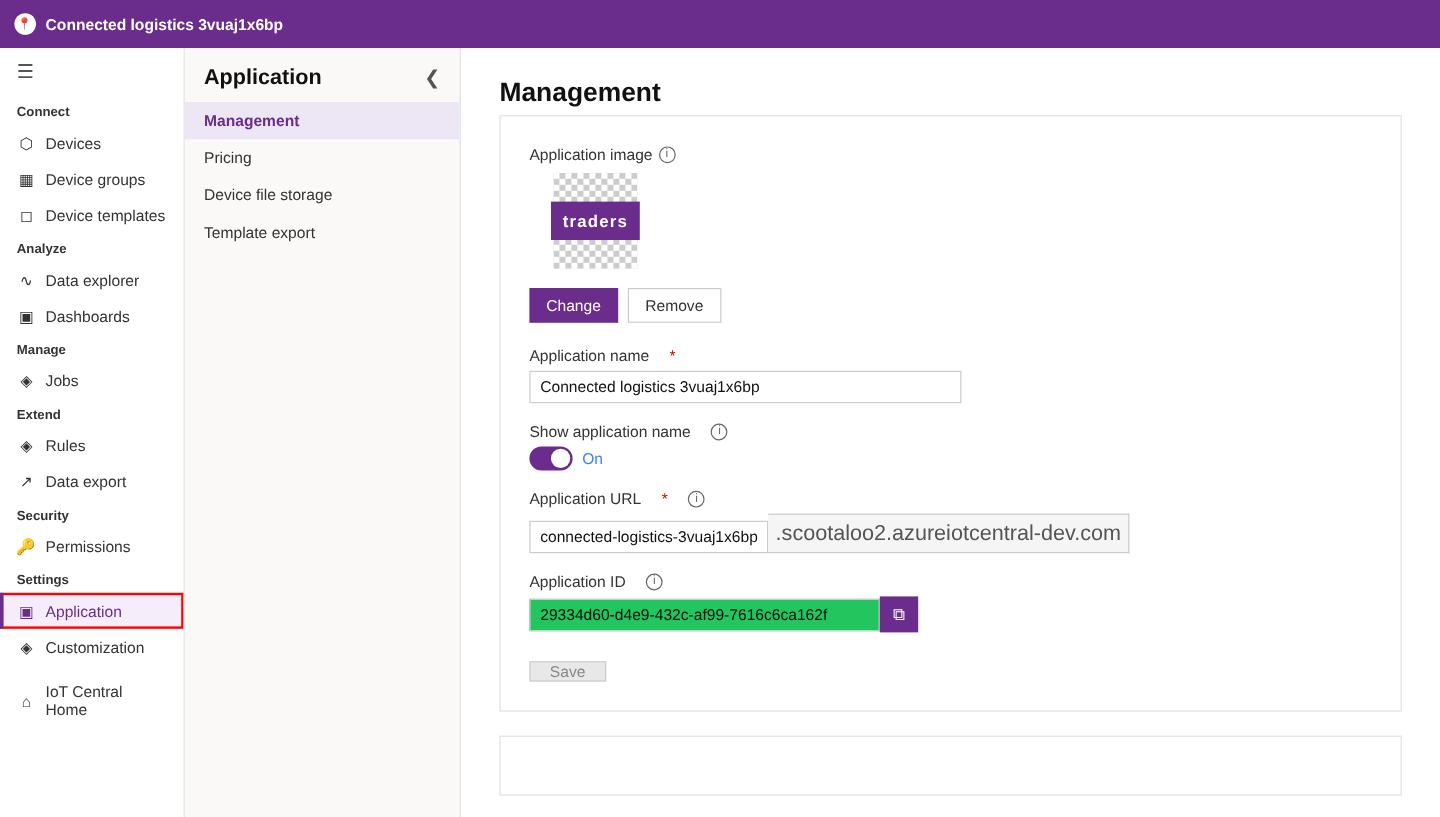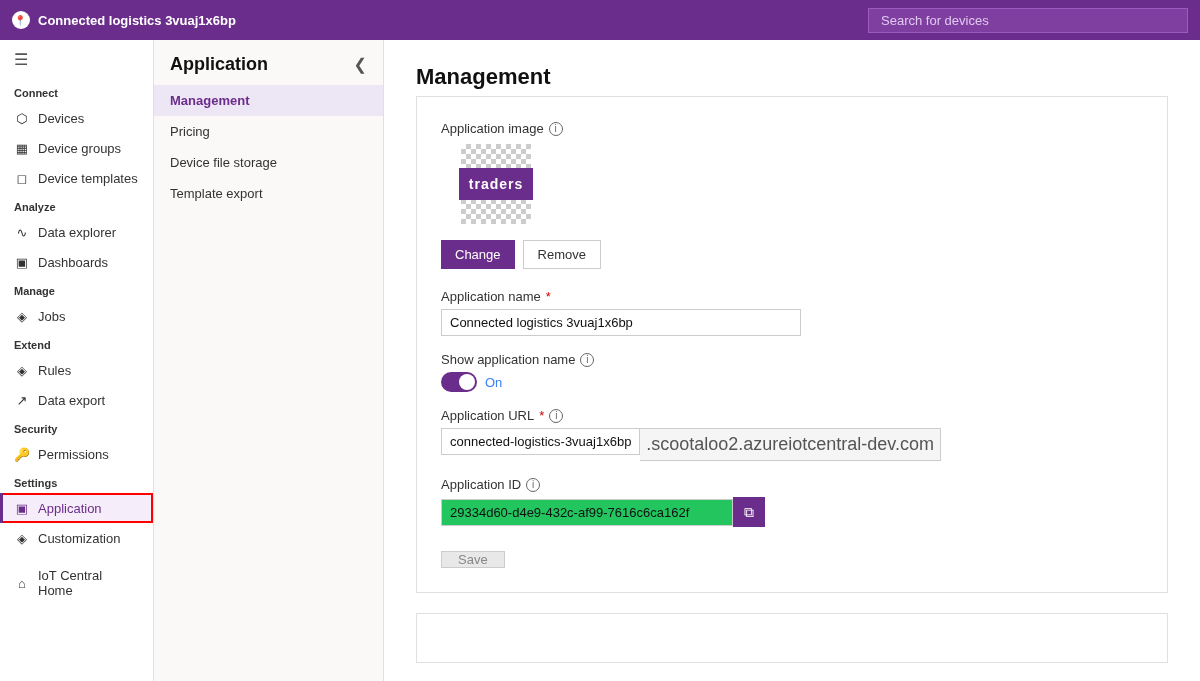--- a/index.html
+++ b/index.html
@@ -241,21 +241,21 @@
       font-size: 13px;
     }
 
     .form-field {
       margin-bottom: 16px;
     }
     .form-label {
       font-size: 13px;
       color: #333;
       margin-bottom: 5px;
-      display: flex; align-items: center; gap: 5px;
+      display: flex; align-items: center; gap: 17px;
     }
     .form-label .required { color: #c00; }
     .form-input {
       width: 360px;
       padding: 5px 8px;
       border: 1px solid #ccc;
       font-size: 13px;
       outline: none;
       color: #111;
     }
@@ -283,21 +283,21 @@
       right: 2px;
     }
     .toggle-label {
       font-size: 13px;
       color: #3b82f6;
     }
 
     
     .url-row {
       display: flex;
-      align-items: flex-start;
+      align-items: flex-end;
       gap: 0;
       width: 500px;
     }
     .url-input {
       padding: 5px 8px;
       border: 1px solid #ccc;
       font-size: 13px;
       outline: none;
       color: #111;
       width: 210px;
@@ -350,21 +350,20 @@
     }
   </style>
 </head>
 <body>
 
 <div class="topbar">
   <div class="topbar-logo">
     <div class="topbar-logo-icon">📍</div>
     <span>Connected logistics 3vuaj1x6bp</span>
   </div>
-  <input class="topbar-search" type="text" placeholder="Search for devices" style="">
 </div>
 
 <div class="main-layout">
 
   <div class="sidebar">
     <div class="sidebar-hamburger">☰</div>
 
     <div class="sidebar-section-label">Connect</div>
     <div class="sidebar-item">
       <span class="sidebar-icon">⬡</span>

